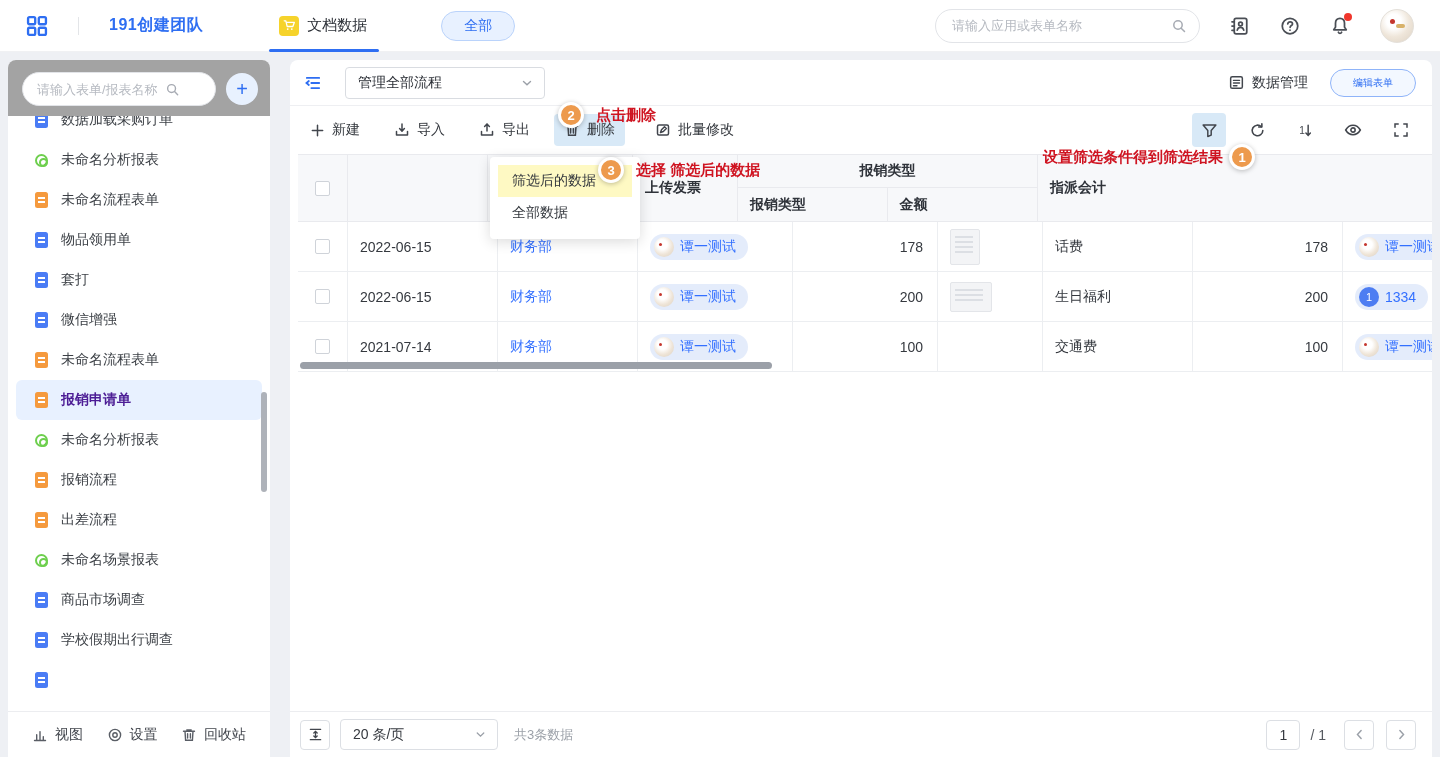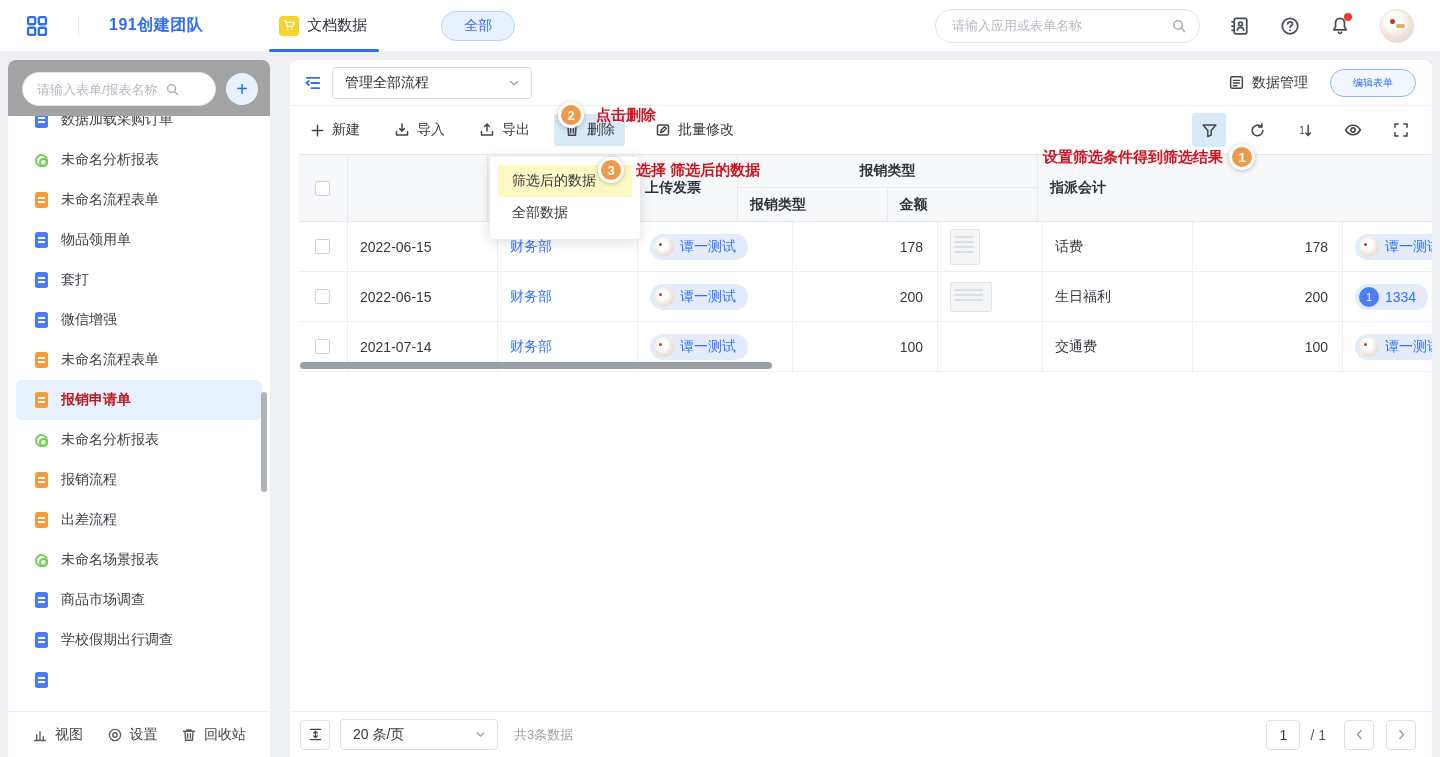--- a/index.html
+++ b/index.html
@@ -34,33 +34,33 @@
   
   .sidebar { position:absolute; left:8px; top:8px; bottom:0; width:262px; background:#fff; border-radius:8px 8px 0 0; overflow:hidden; }
   .s-search-row { position:relative; z-index:3; background:#a3a3a3; display:flex; align-items:center; gap:10px; padding:12px 12px 10px 14px; }
   .s-search { flex:1; height:34px; border:1px solid #e2e4e8; border-radius:17px; display:flex; align-items:center; padding:0 12px 0 14px; background:#fff; }
   .s-search input { border:none; outline:none; width:128px; font-size:13px; background:transparent; font-family:inherit; }
   .s-search input::placeholder { color:#b6bac1; }
   .s-add { width:32px; height:32px; border-radius:50%; background:#e8f1fe; color:#2e6ef2; font-size:20px; display:flex; align-items:center; justify-content:center; cursor:pointer; flex:none; }
   .s-list { position:relative; z-index:1; margin-top:-16px; }
   .s-item { height:40px; display:flex; align-items:center; gap:13px; padding:0 10px 0 19px; margin:0 8px; border-radius:6px; cursor:pointer; color:#3c4046; }
   .s-item .lbl { white-space:nowrap; overflow:hidden; }
-  .s-item.selected { background:#e8f1ff; color:#b91c1c; font-weight:700; }
+  .s-item.selected { background:#e8f1ff; color:#4c1d95; font-weight:700; }
   .icon-doc { width:13px; height:16px; border-radius:2.5px; background:#4a7cf5; position:relative; flex:none; }
   .icon-doc::after { content:""; position:absolute; left:3px; top:5px; width:7px; height:2px; background:#fff; box-shadow:0 4px 0 #fff; }
   .icon-doc.orange { background:#f59a3e; }
   .icon-report { width:13px; height:13px; border-radius:50%; border:2px solid #6ecf4e; position:relative; flex:none; }
   .icon-report::after { content:""; position:absolute; left:2px; top:2px; width:5px; height:5px; border-radius:50%; border:2px solid #6ecf4e; }
   .s-scrollthumb { position:absolute; z-index:4; right:3px; top:332px; width:6px; height:100px; border-radius:3px; background:#aeb2b9; }
   .s-footer { position:absolute; z-index:5; left:0; right:0; bottom:0; height:46px; background:#fff; border-top:1px solid #ecedf0; display:flex; align-items:center; justify-content:space-between; padding:0 24px; }
   .s-foot-item { display:flex; align-items:center; gap:7px; color:#42464d; cursor:pointer; font-size:14px; }
 
   
   .main { position:absolute; left:290px; top:8px; bottom:0; width:1142px; background:#fff; border-radius:8px 8px 0 0; overflow:hidden; }
-  .m-head { height:46px; display:flex; align-items:center; gap:10px; padding:0 16px 0 14px; border-bottom:1px solid #eeeff2; }
+  .m-head { height:46px; display:flex; align-items:center; gap:23px; padding:0 16px 0 14px; border-bottom:1px solid #eeeff2; }
   .collapse-btn { cursor:pointer; }
   .flow-select { width:200px; height:32px; border:1px solid #d9dce1; border-radius:4px; display:flex; align-items:center; justify-content:space-between; padding:0 10px 0 12px; cursor:pointer; color:#2b2f36; }
   .m-head-right { margin-left:auto; display:flex; align-items:center; gap:22px; }
   .data-manage { display:flex; align-items:center; gap:7px; cursor:pointer; color:#33373d; }
   .edit-form-btn { padding:6px 22px; border:1px solid #8fb4f9; color:#2e6ef2; background:#f3f8ff; border-radius:17px; cursor:pointer; font-size:10px; }
 
   .m-toolbar { height:48px; display:flex; align-items:center; padding:0 14px 0 10px; }
   .t-btn { display:flex; align-items:center; gap:7px; padding:7px 10px; border-radius:4px; cursor:pointer; color:#33373d; margin-right:14px; }
   .t-btn.active { background:#d8e9f7; margin-right:20px; }
   .t-icons { margin-left:auto; display:flex; align-items:center; gap:14px; }

